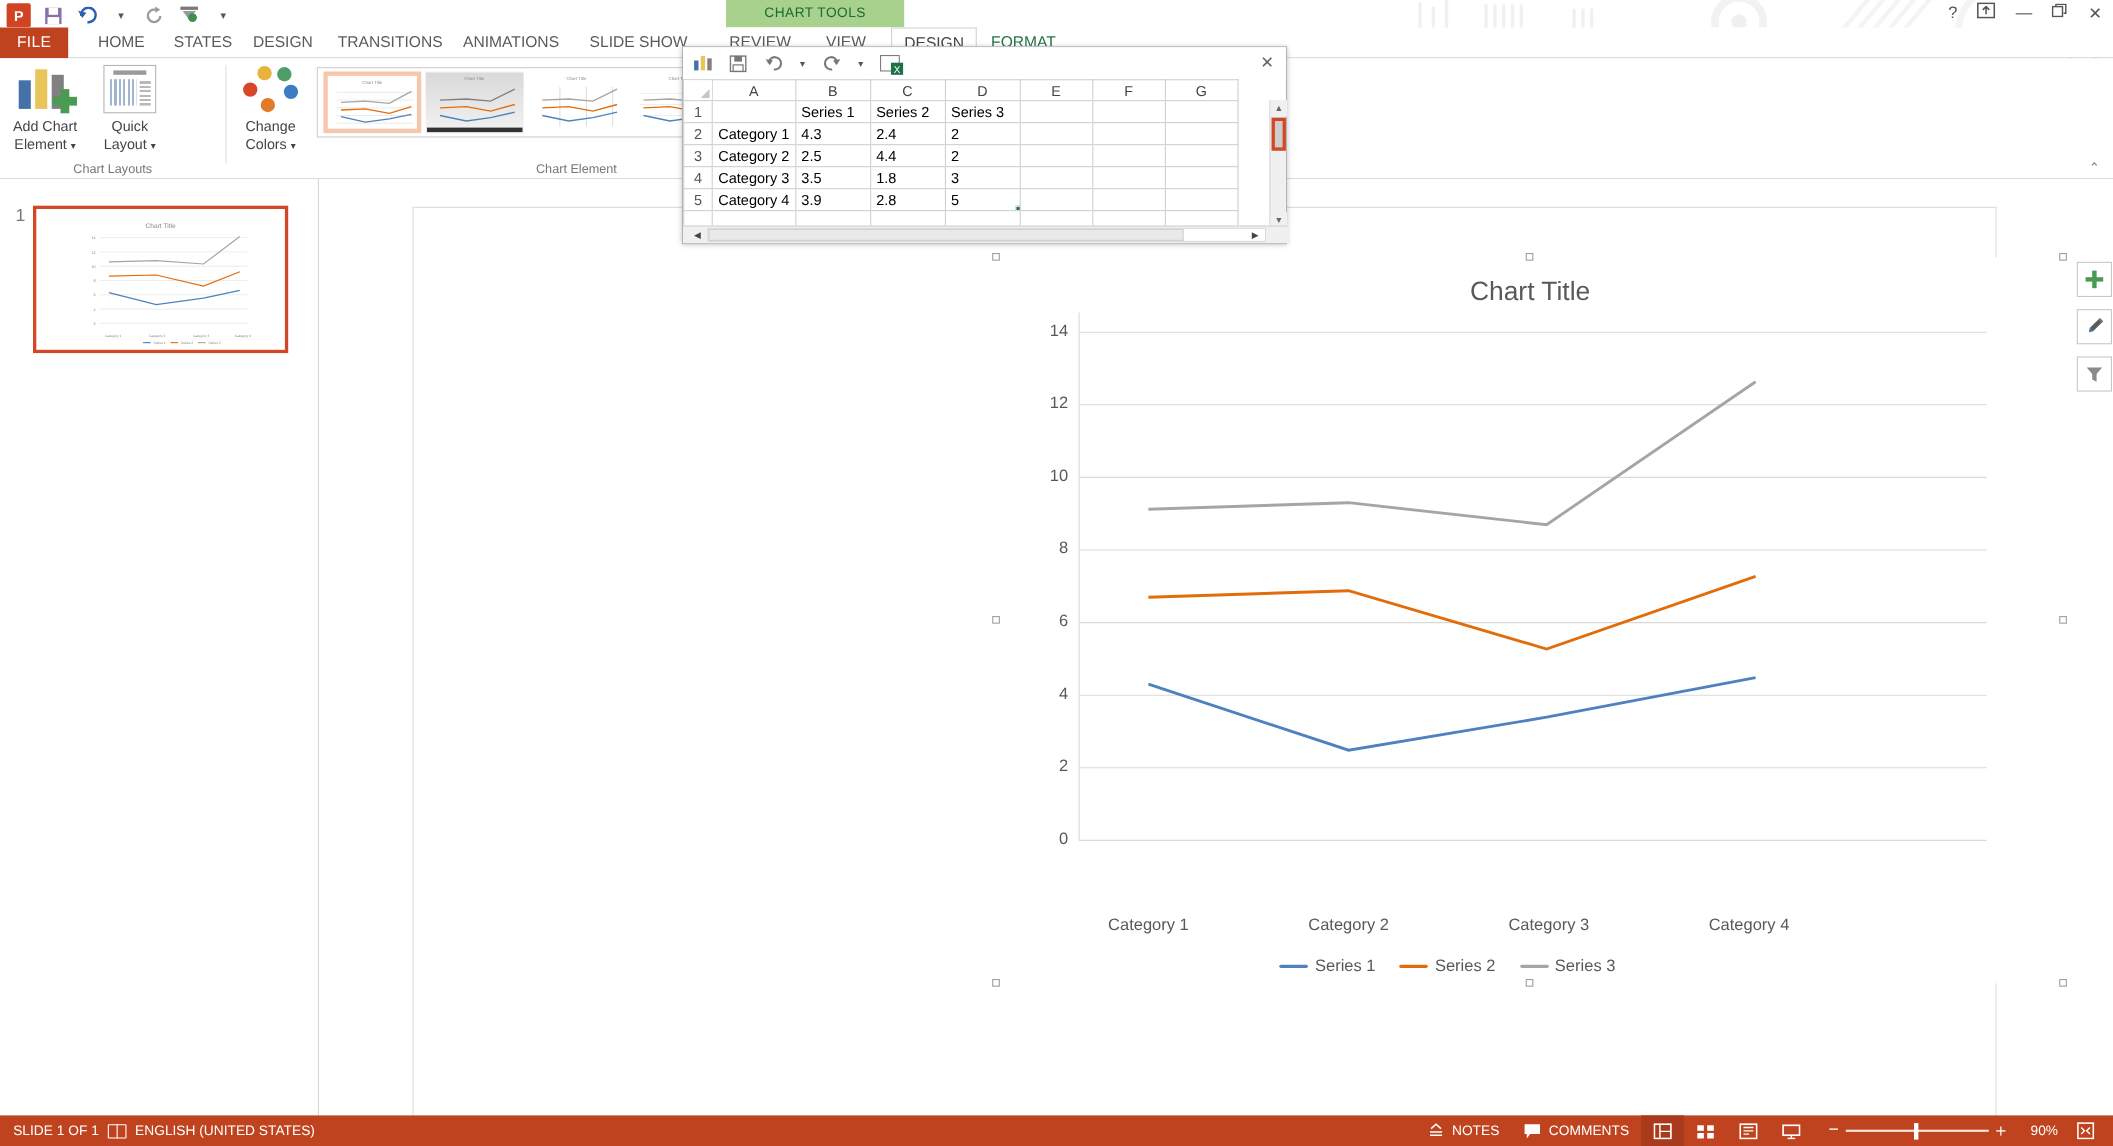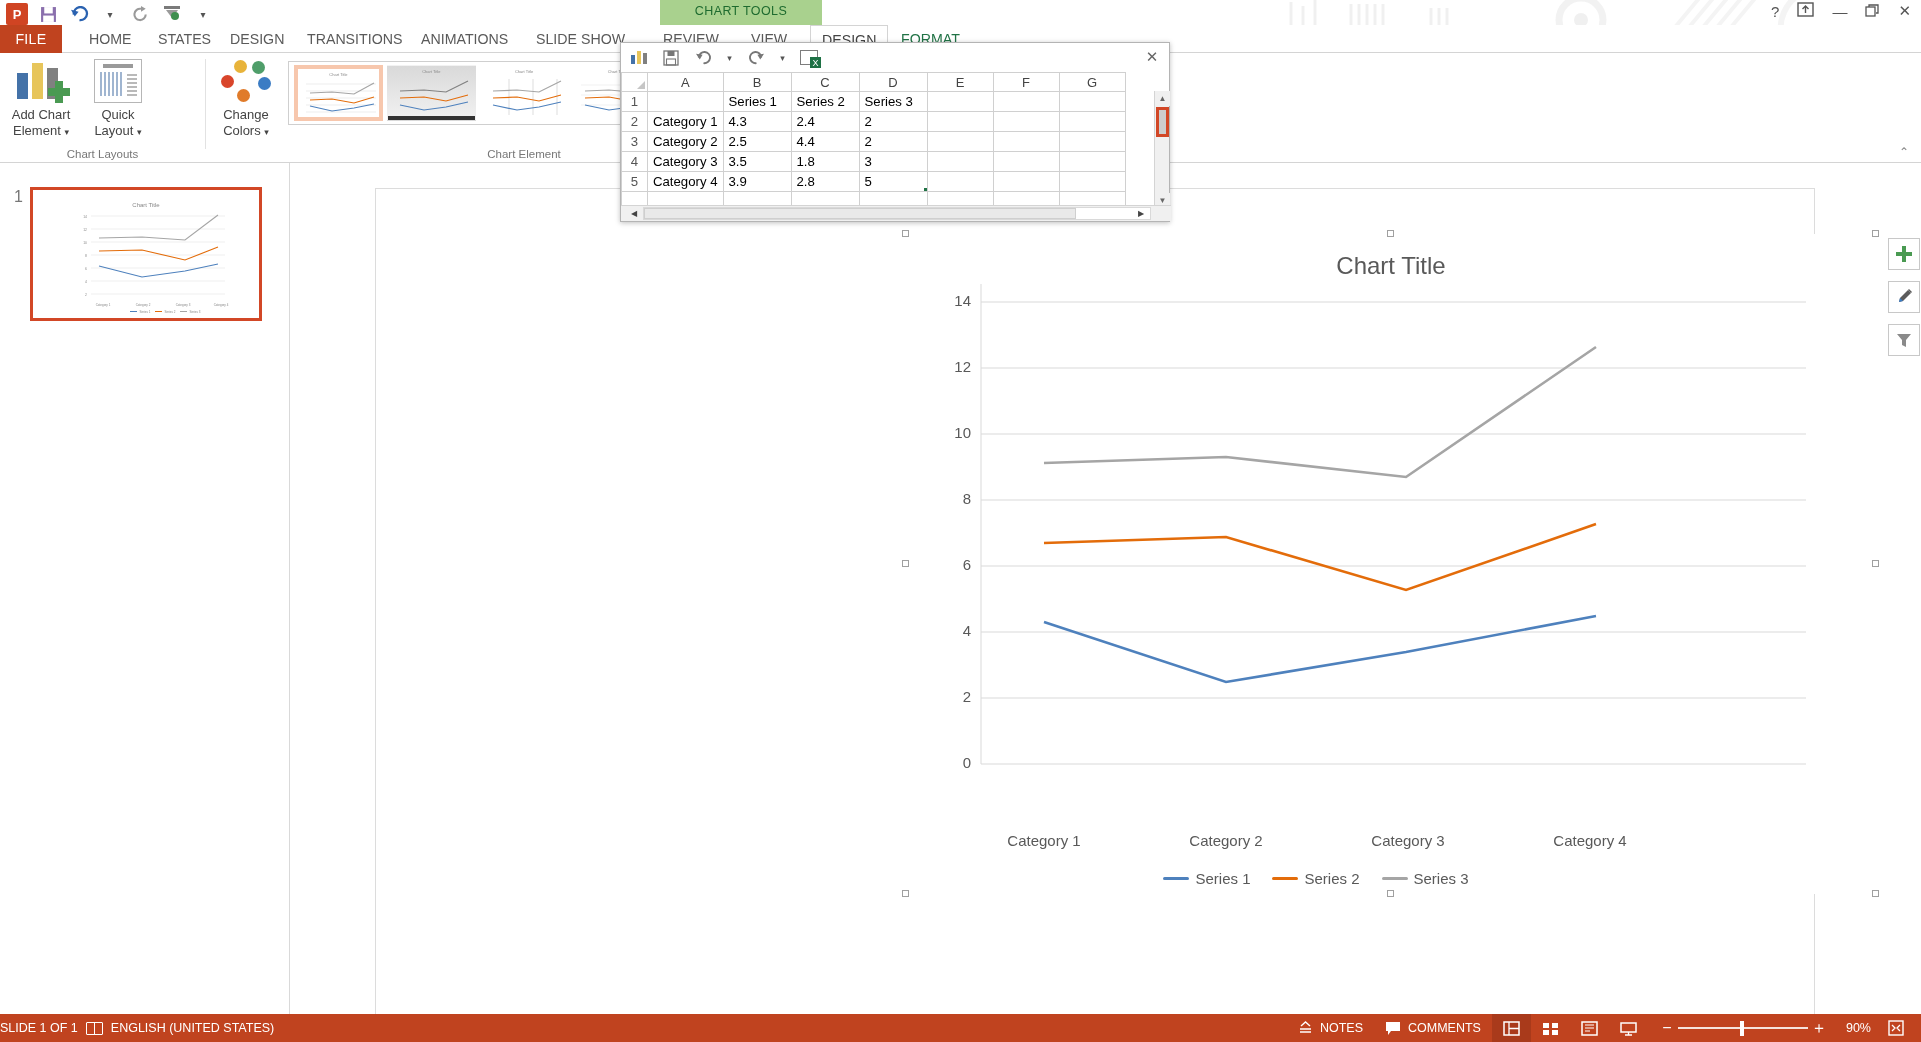--- a/index.html
+++ b/index.html
@@ -259,21 +259,21 @@
     position:absolute; left:0; bottom:42px; width:100%; height:20px;
   }
   .xlab{ position:absolute; font-size:15px; color:#595959; text-align:center; width:160px;}
   .ylab{ position:absolute; right:0; font-size:15px; color:#595959; text-align:right; width:28px;}
 
   
   .statusbar{
     position:absolute; left:0; bottom:0; width:1921px; height:28px; background:#c0431f;
     color:#fff; font-size:12.5px;
   }
-  .sb-left{ position:absolute; left:0; top:0; height:28px; display:flex; align-items:center; gap:8px;text-align:center;}
+  .sb-left{ position:absolute; left:12px; top:0; height:28px; display:flex; align-items:center; gap:8px;text-align:center;}
   .sb-right{ position:absolute; right:8px; top:0; height:28px; display:flex; align-items:center; gap:0;}
   .sb-item{ display:flex;align-items:center;gap:7px;padding:0 11px;height:28px; cursor:default;}
   .sb-item.active{ background:#a93a1b; }
   .zoomslider{ display:flex;align-items:center;gap:0;padding:0 8px;}
   .ztrack{ position:relative; width:130px;height:28px;display:flex;align-items:center;}
   .ztrack:before{content:"";position:absolute;left:0;top:13px;width:130px;height:2px;background:#fff;opacity:.85;}
   .zthumb{ position:absolute; left:62px; top:7px; width:4px;height:15px;background:#fff;}
   .zpm{ width:22px;text-align:center;font-size:16px;}
 
   .statusbar .lang-ico{

